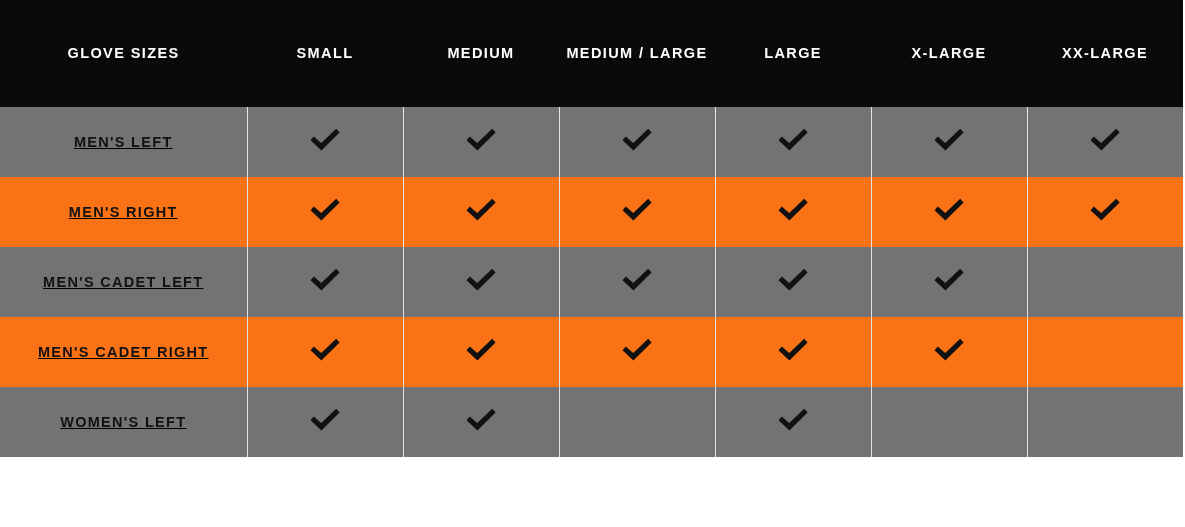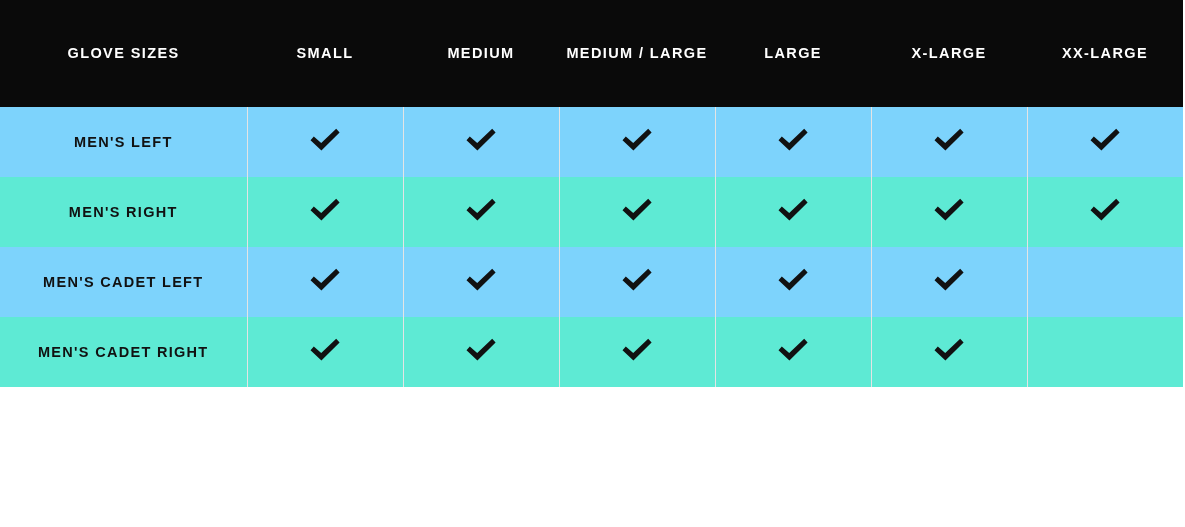--- a/index.html
+++ b/index.html
@@ -10,20 +10,21 @@
   body {
     width: 1185px;
     height: 527px;
     font-family: "Liberation Sans", sans-serif;
     overflow: hidden;
   }
   #glove-table {
     width: 943px;
     border-collapse: collapse;
     table-layout: fixed;
+    text-decoration: underline;
   }
   #glove-table col.rowlabel { width: 247px; }
   #glove-table col.sizecol { width: 156px; }
   #glove-table thead th {
     background: #0a0a0a;
     color: #ffffff;
     height: 107px;
     font-size: 14.5px;
     font-weight: bold;
     letter-spacing: 1.4px;
@@ -33,24 +34,24 @@
     line-height: 1.45;
     border: 0;
   }
   #glove-table thead th.first-head {
     text-align: center;
   }
   #glove-table tbody tr {
     height: 70px;
   }
   #glove-table tbody tr.odd td {
-    background: #7dd3fc;
+    background: #737373;
   }
   #glove-table tbody tr.even td {
-    background: #5eead4;
+    background: #f97316;
   }
   #glove-table tbody td {
     border: 0;
     vertical-align: middle;
     text-align: center;
     position: relative;
   }
   #glove-table tbody td.rowlabel {
     font-size: 14.5px;
     font-weight: bold;
@@ -175,14 +176,29 @@
               <path d="M2.5 13.2 L5.8 9.4 L13.2 16.0 L28.2 1.8 L31.6 5.4 L13.4 23.6 Z" fill="#111111"></path>
             </svg></span></td>
         <td class="cell"><span class="check"><svg width="34" height="26" viewBox="0 0 34 26" xmlns="http://www.w3.org/2000/svg">
               <path d="M2.5 13.2 L5.8 9.4 L13.2 16.0 L28.2 1.8 L31.6 5.4 L13.4 23.6 Z" fill="#111111"></path>
             </svg></span></td>
         <td class="cell"><span class="check"><svg width="34" height="26" viewBox="0 0 34 26" xmlns="http://www.w3.org/2000/svg">
               <path d="M2.5 13.2 L5.8 9.4 L13.2 16.0 L28.2 1.8 L31.6 5.4 L13.4 23.6 Z" fill="#111111"></path>
             </svg></span></td>
         <td class="cell"><span class="empty"></span></td>
       </tr>
+      <tr class="odd">
+        <td class="rowlabel">WOMEN'S LEFT</td>
+        <td class="cell"><span class="check"><svg width="34" height="26" viewBox="0 0 34 26" xmlns="http://www.w3.org/2000/svg">
+              <path d="M2.5 13.2 L5.8 9.4 L13.2 16.0 L28.2 1.8 L31.6 5.4 L13.4 23.6 Z" fill="#111111"></path>
+            </svg></span></td>
+        <td class="cell"><span class="check"><svg width="34" height="26" viewBox="0 0 34 26" xmlns="http://www.w3.org/2000/svg">
+              <path d="M2.5 13.2 L5.8 9.4 L13.2 16.0 L28.2 1.8 L31.6 5.4 L13.4 23.6 Z" fill="#111111"></path>
+            </svg></span></td>
+        <td class="cell"><span class="empty"></span></td>
+        <td class="cell"><span class="check"><svg width="34" height="26" viewBox="0 0 34 26" xmlns="http://www.w3.org/2000/svg">
+              <path d="M2.5 13.2 L5.8 9.4 L13.2 16.0 L28.2 1.8 L31.6 5.4 L13.4 23.6 Z" fill="#111111"></path>
+            </svg></span></td>
+        <td class="cell"><span class="empty"></span></td>
+        <td class="cell"><span class="empty"></span></td>
+      </tr>
     </tbody>
 </table>
 
 </body></html>

